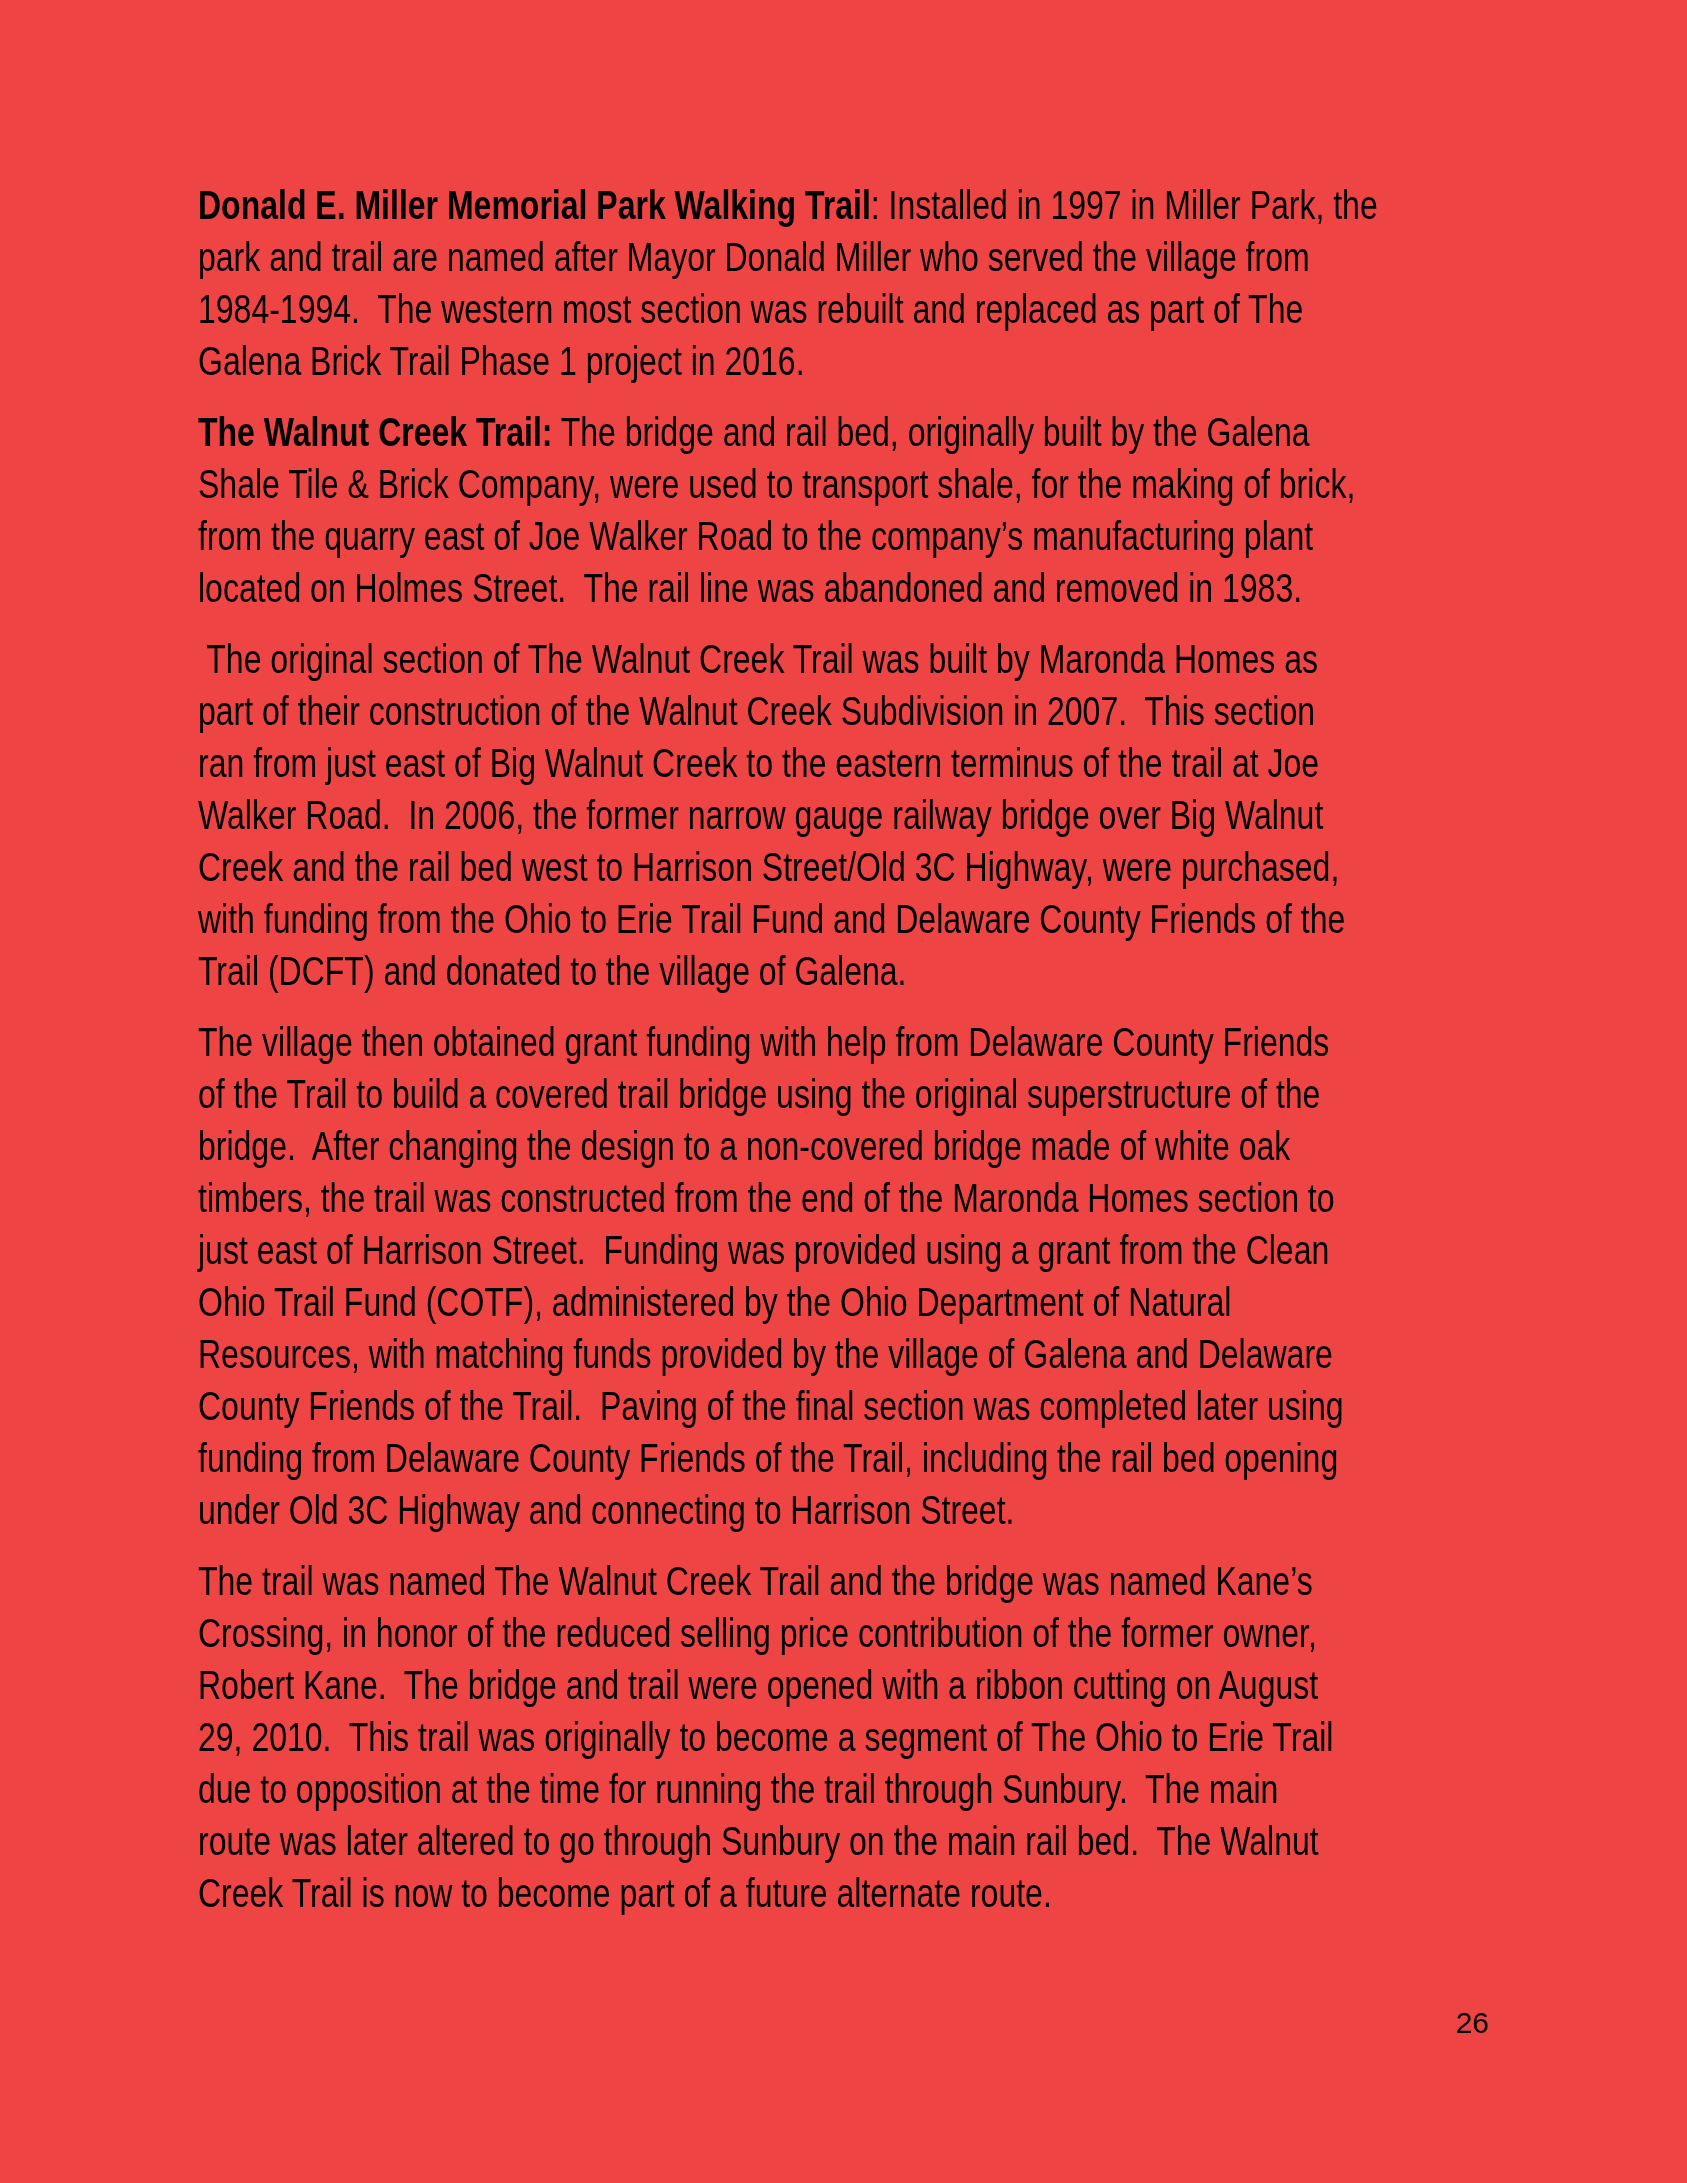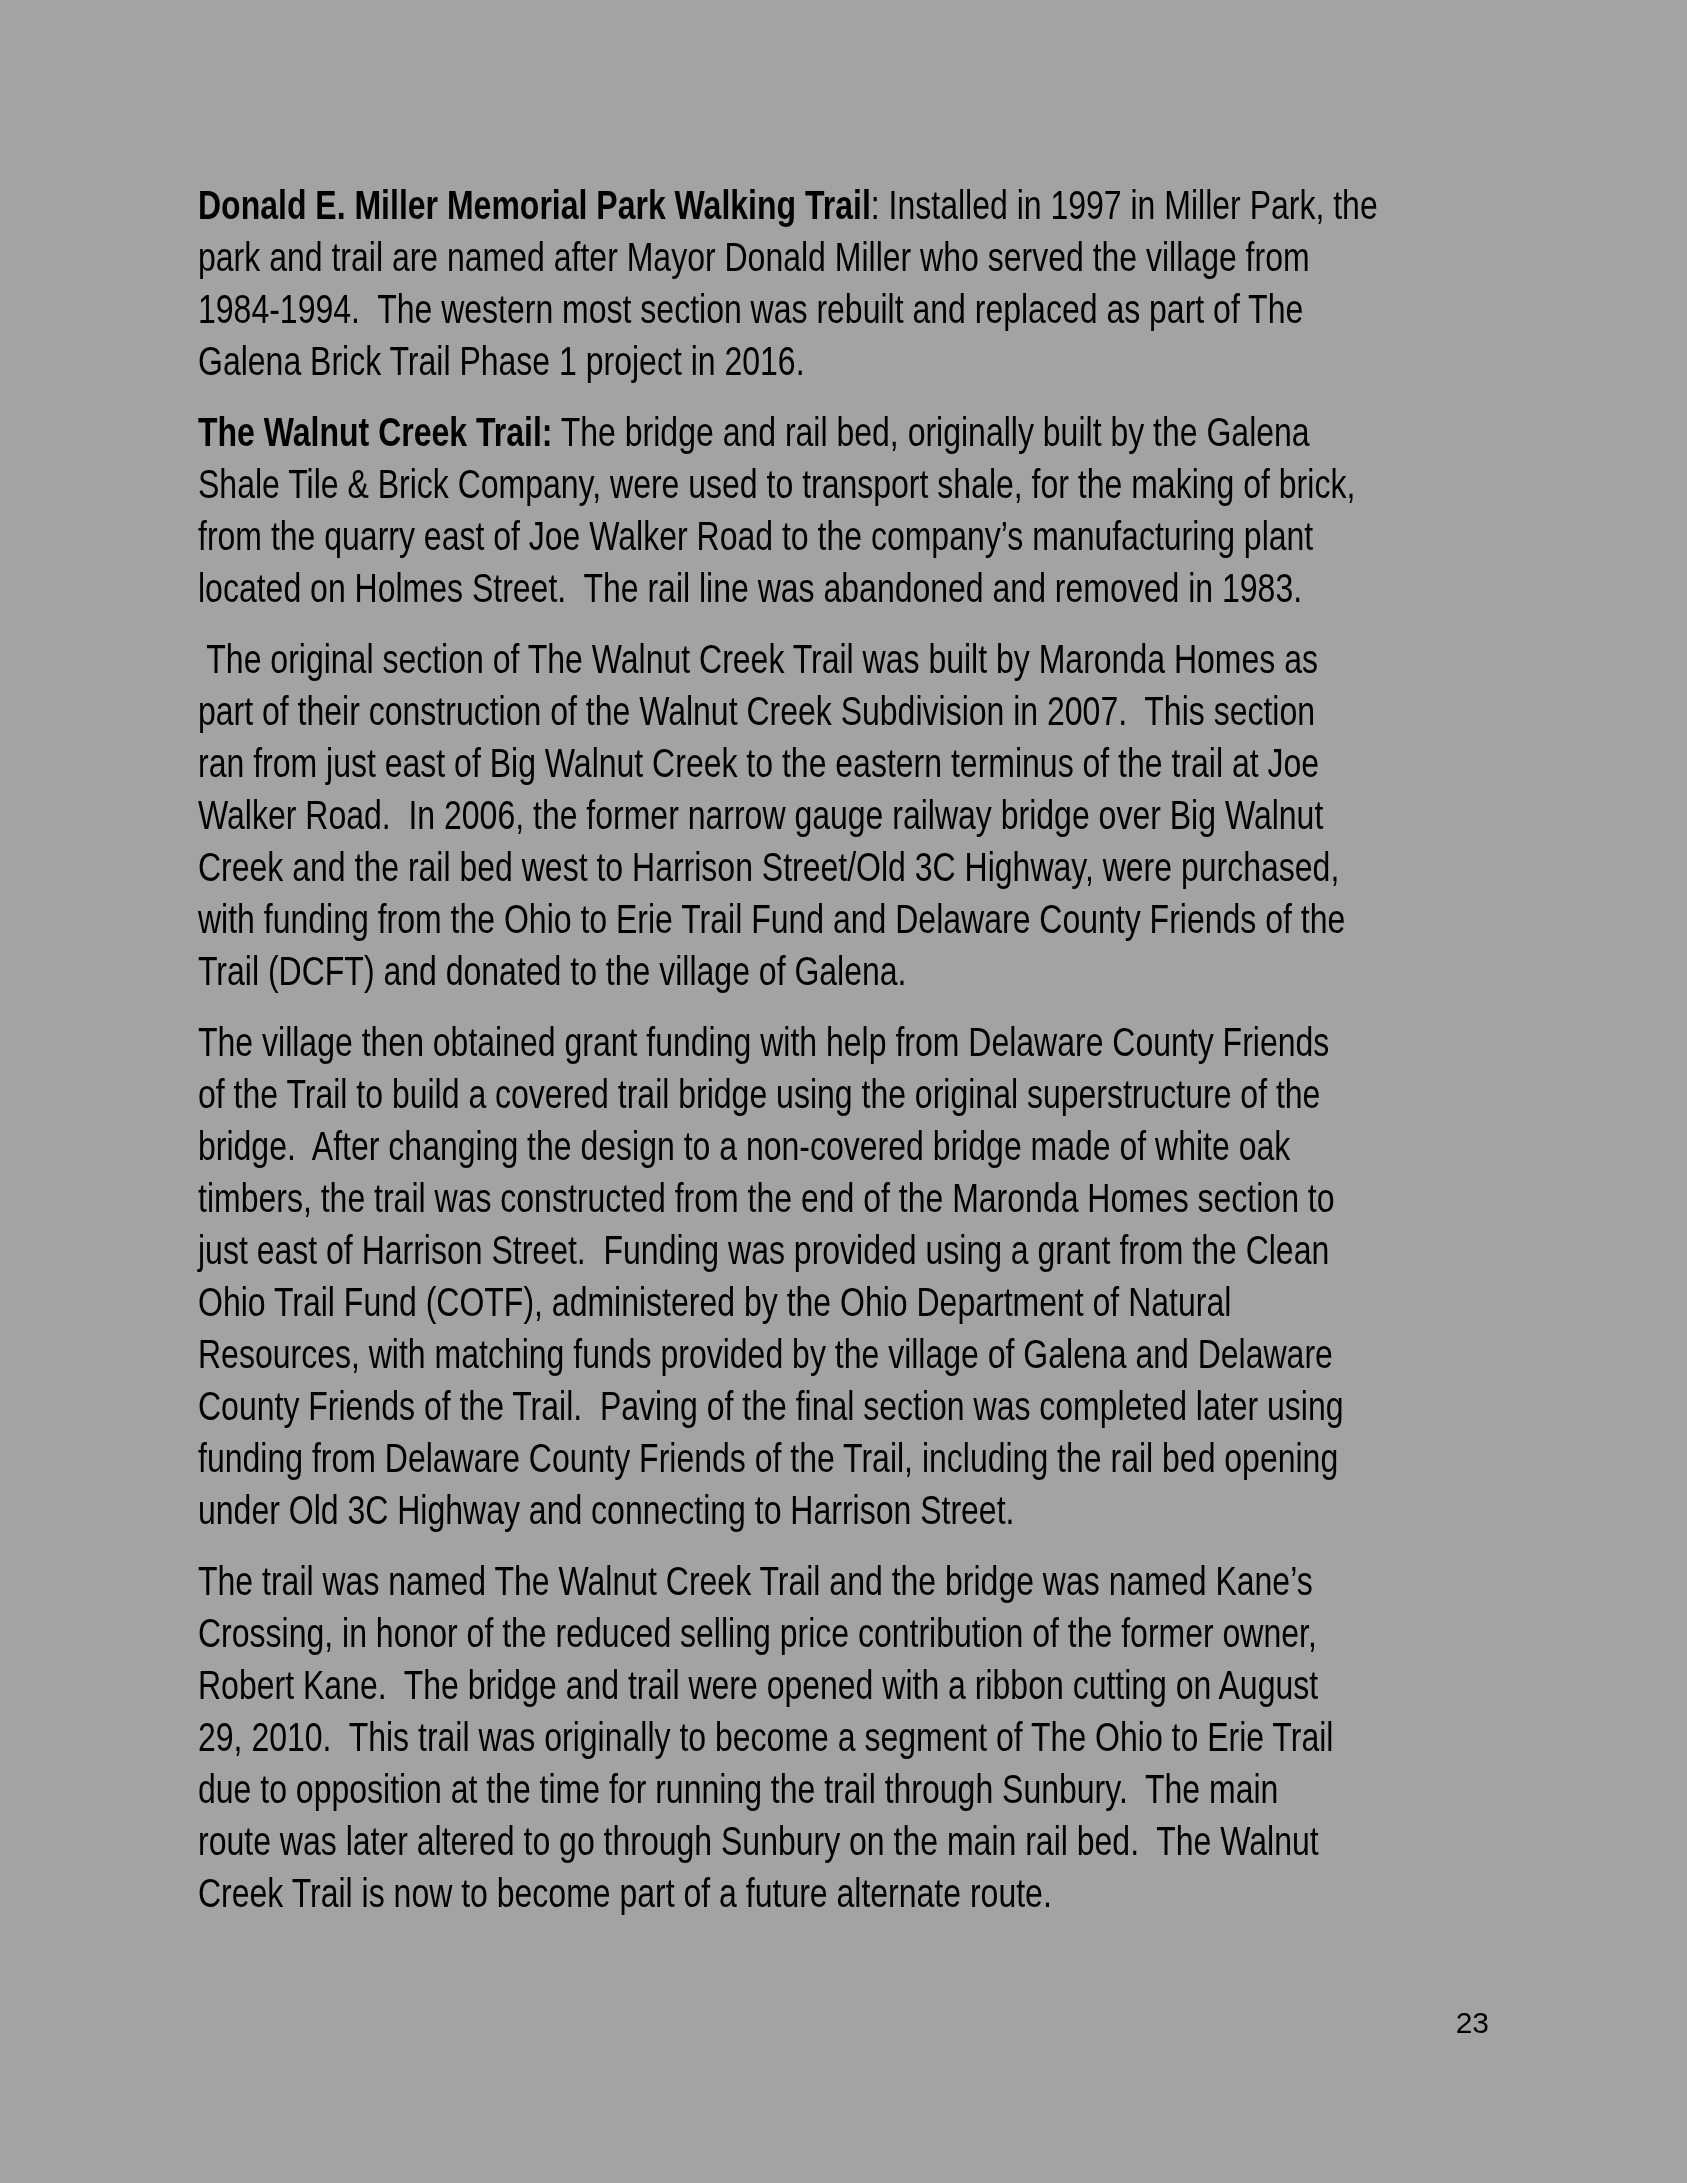--- a/index.html
+++ b/index.html
@@ -1,20 +1,20 @@
 <!DOCTYPE html>
 <html style="font-size:10.6px"><head>
 <meta charset="utf-8">
 <style>
   html, body { margin: 0; padding: 0; background: #ffffff; }
   .page {
     position: relative;
     width: 1687px;
     height: 2183px;
-    background: #a3a3a3;
+    background: #ef4444;
     font-family: "Liberation Sans", sans-serif;
     color: #000000;
     overflow: hidden;
   }
   .content {
     position: absolute;
     left: 198px;
     top: 179px;
     width: 1290px;
   }
@@ -89,15 +89,15 @@
         <span class="line"><span>Crossing, in honor of the reduced selling price contribution of the former owner,</span></span>
         <span class="line"><span>Robert Kane.  The bridge and trail were opened with a ribbon cutting on August</span></span>
         <span class="line"><span>29, 2010.  This trail was originally to become a segment of The Ohio to Erie Trail</span></span>
         <span class="line"><span>due to opposition at the time for running the trail through Sunbury.  The main</span></span>
         <span class="line"><span>route was later altered to go through Sunbury on the main rail bed.  The Walnut</span></span>
         <span class="line"><span>Creek Trail is now to become part of a future alternate route.</span></span>
       </p>
 
   </div>
 
-  <div class="footer-pagenum">23</div>
+  <div class="footer-pagenum">26</div>
 </div>
 
 
 </body></html>

